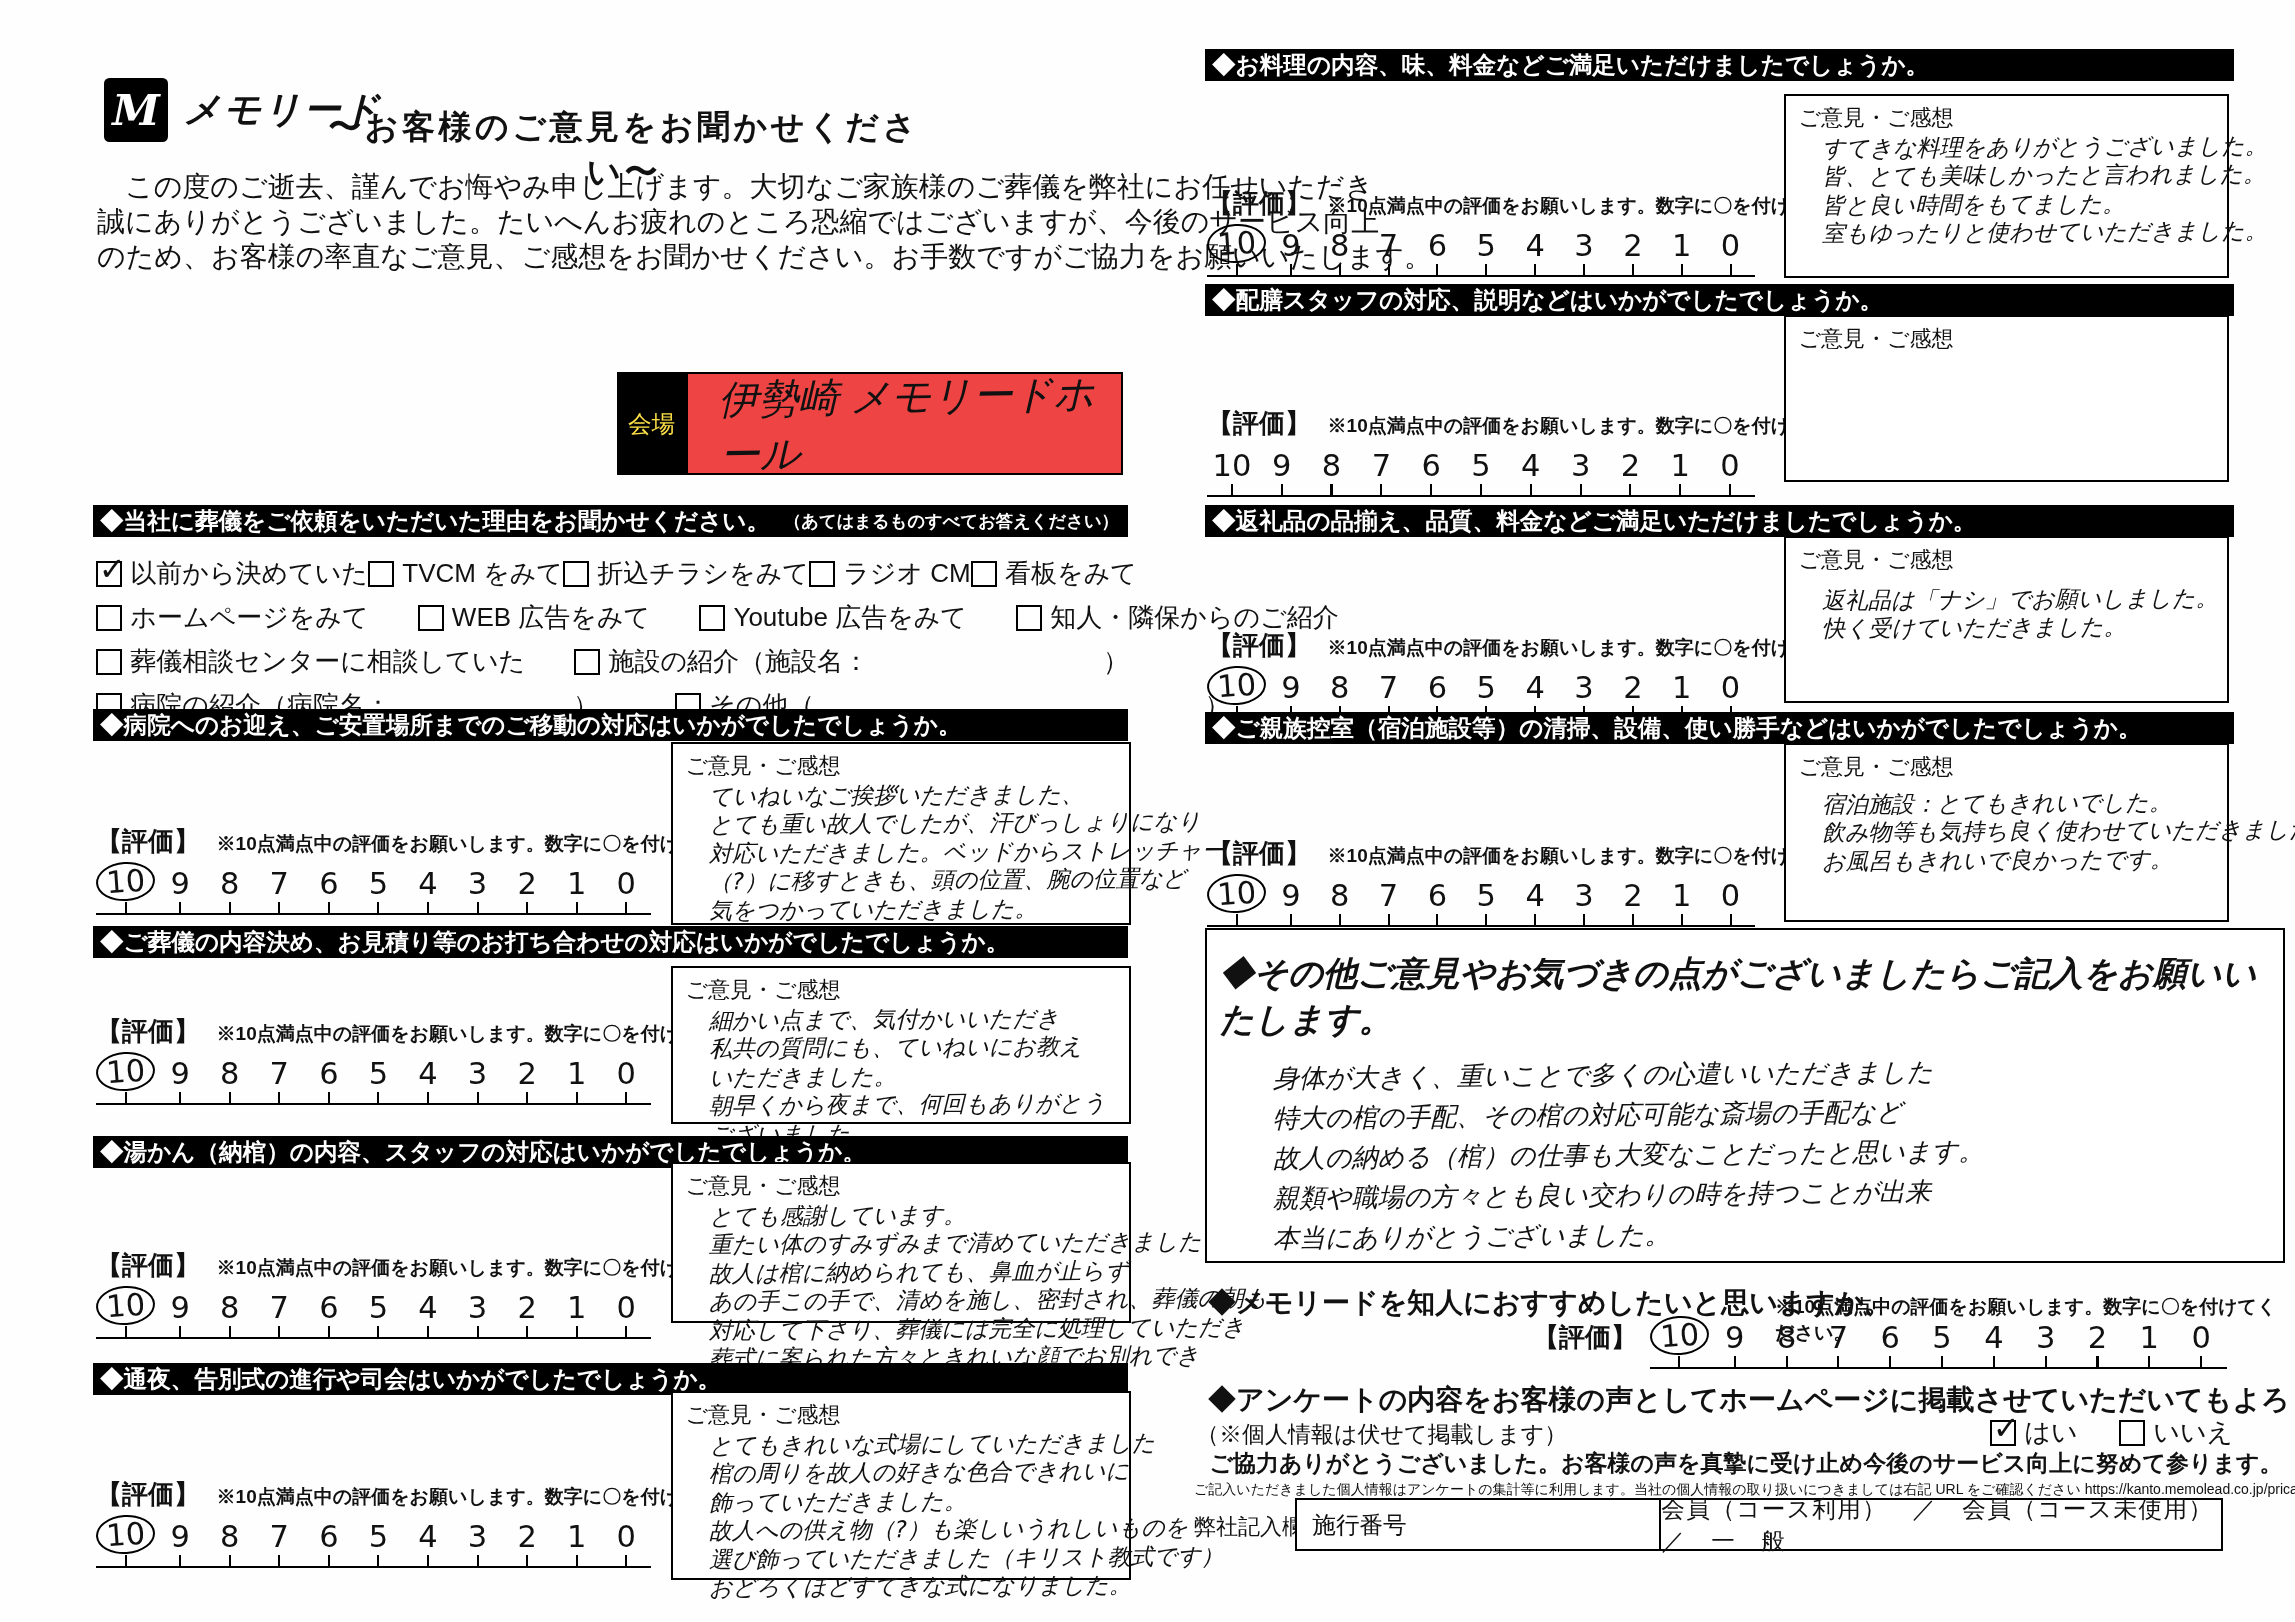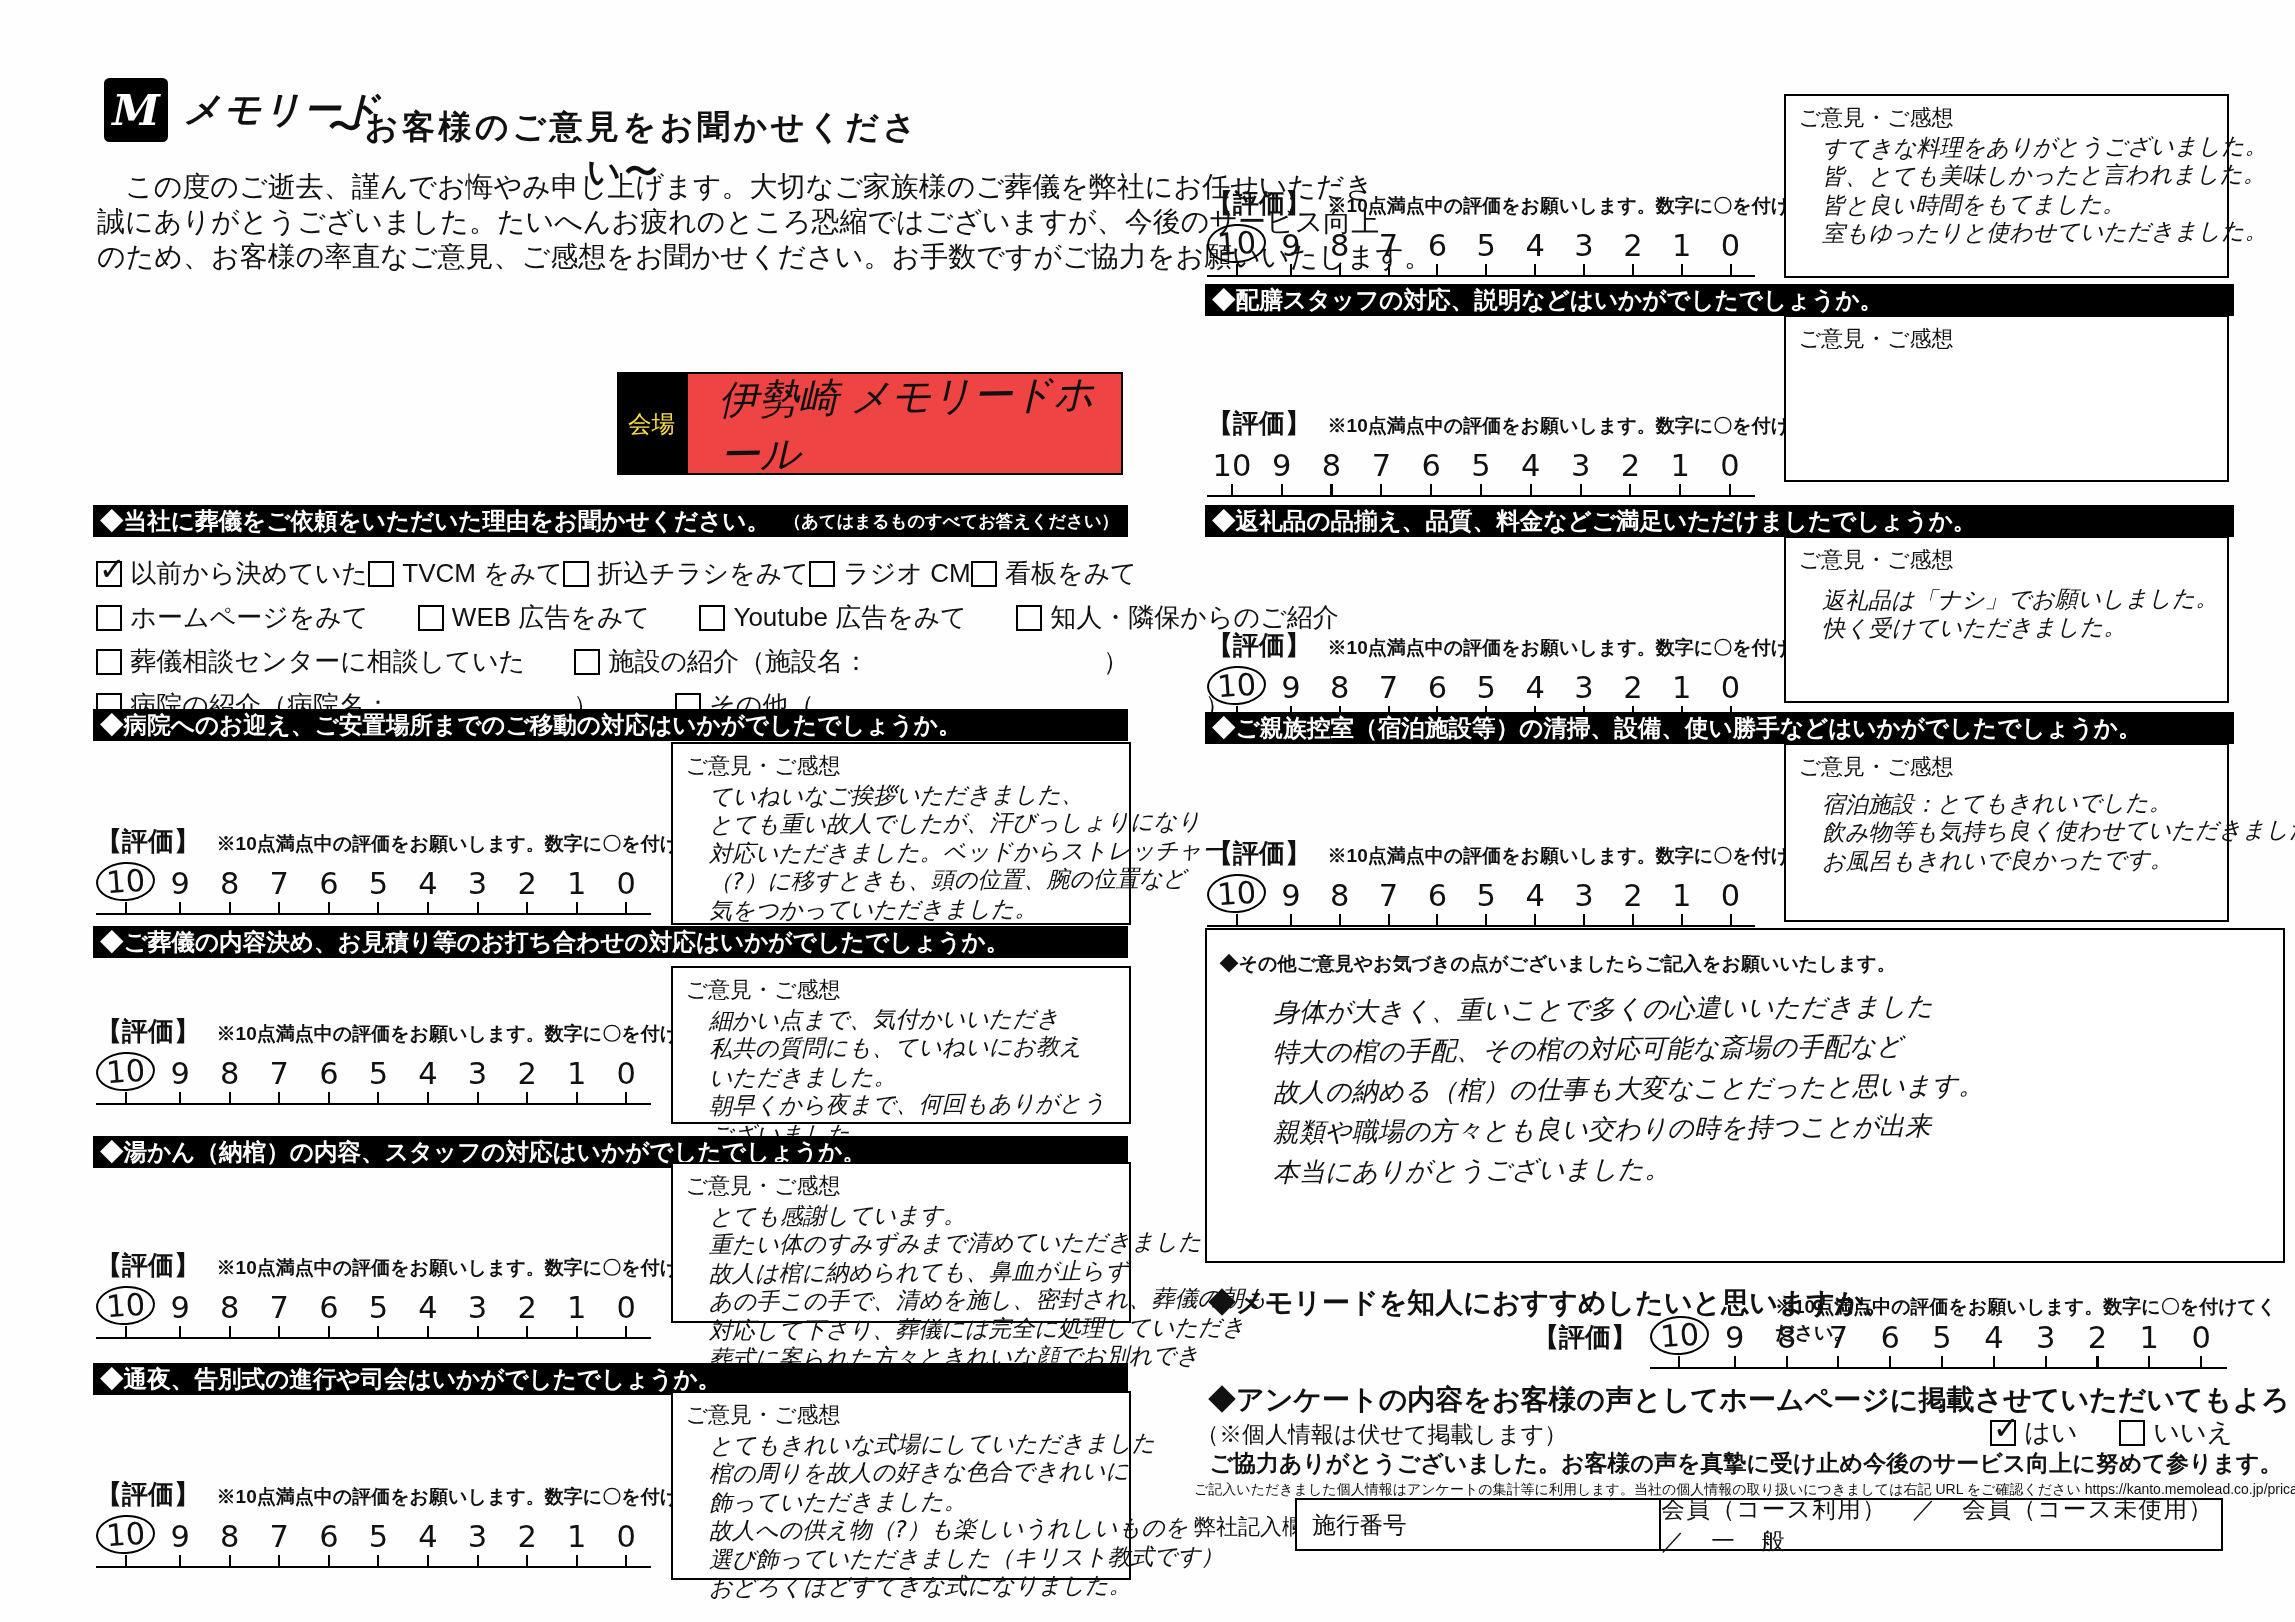--- a/index.html
+++ b/index.html
@@ -49,21 +49,21 @@
                          transform:rotate(-4deg);}
 
   
   .cbox{border:2.1px solid #000;background:#fff;padding:7px 12.5px;}
   .cbox-label{font-size:22px;}
   .hw-line{font-size:23px;line-height:28.4px;margin-left:23.6px;font-style:italic;
            font-family:"DejaVu Sans",sans-serif;white-space:nowrap;transform:rotate(-0.4deg);}
 
   
   .other-box{border:2.1px solid #000;background:#fff;}
-  .other-title{font-size:19px;font-weight:bold;margin:21px 0 9.7px 12.5px;}
+  .other-title{font-size:34px;font-weight:bold;margin:21px 0 9.7px 12.5px;font-style:italic;}
   .other-line{font-size:26px;line-height:40px;margin-left:66px;font-style:italic;
               font-family:"DejaVu Sans",sans-serif;white-space:nowrap;transform:rotate(-0.6deg);}
 
   .plain-title{font-size:28px;font-weight:bold;white-space:nowrap;}
   .pub-sub{font-size:23px;}
   .yn{font-size:26px;display:flex;align-items:center;}
 
   .thanks{font-size:23px;font-weight:bold;text-align:center;}
   .privacy{font-size:14px;white-space:nowrap;}
 
@@ -426,20 +426,23 @@
     <div>
         <div class="hw-line">とてもきれいな式場にしていただきました</div>
         <div class="hw-line">棺の周りを故人の好きな色合できれいに</div>
         <div class="hw-line">飾っていただきました。</div>
         <div class="hw-line">故人への供え物（?）も楽しいうれしいものを</div>
         <div class="hw-line">選び飾っていただきました（キリスト教式です）</div>
         <div class="hw-line">おどろくほどすてきな式になりました。</div>
       </div>
   </div>
 
+  <div class="abs bar" style="left:1205px;top:49px;width:1022px;">
+    <span class="bar-title">◆お料理の内容、味、料金などご満足いただけましたでしょうか。</span>
+  </div>
   <div class="abs" style="left:1207px;top:186px;width:548px;">
     <div class="rate-head">
         <span class="rate-label">【評価】</span>
         <span class="rate-note">※10点満点中の評価をお願いします。数字に〇を付けてください。</span>
       </div>
     <div class="scale">
         <div class="num circled">
           <span class="v">10</span>
           <span class="t"></span>
         </div>

